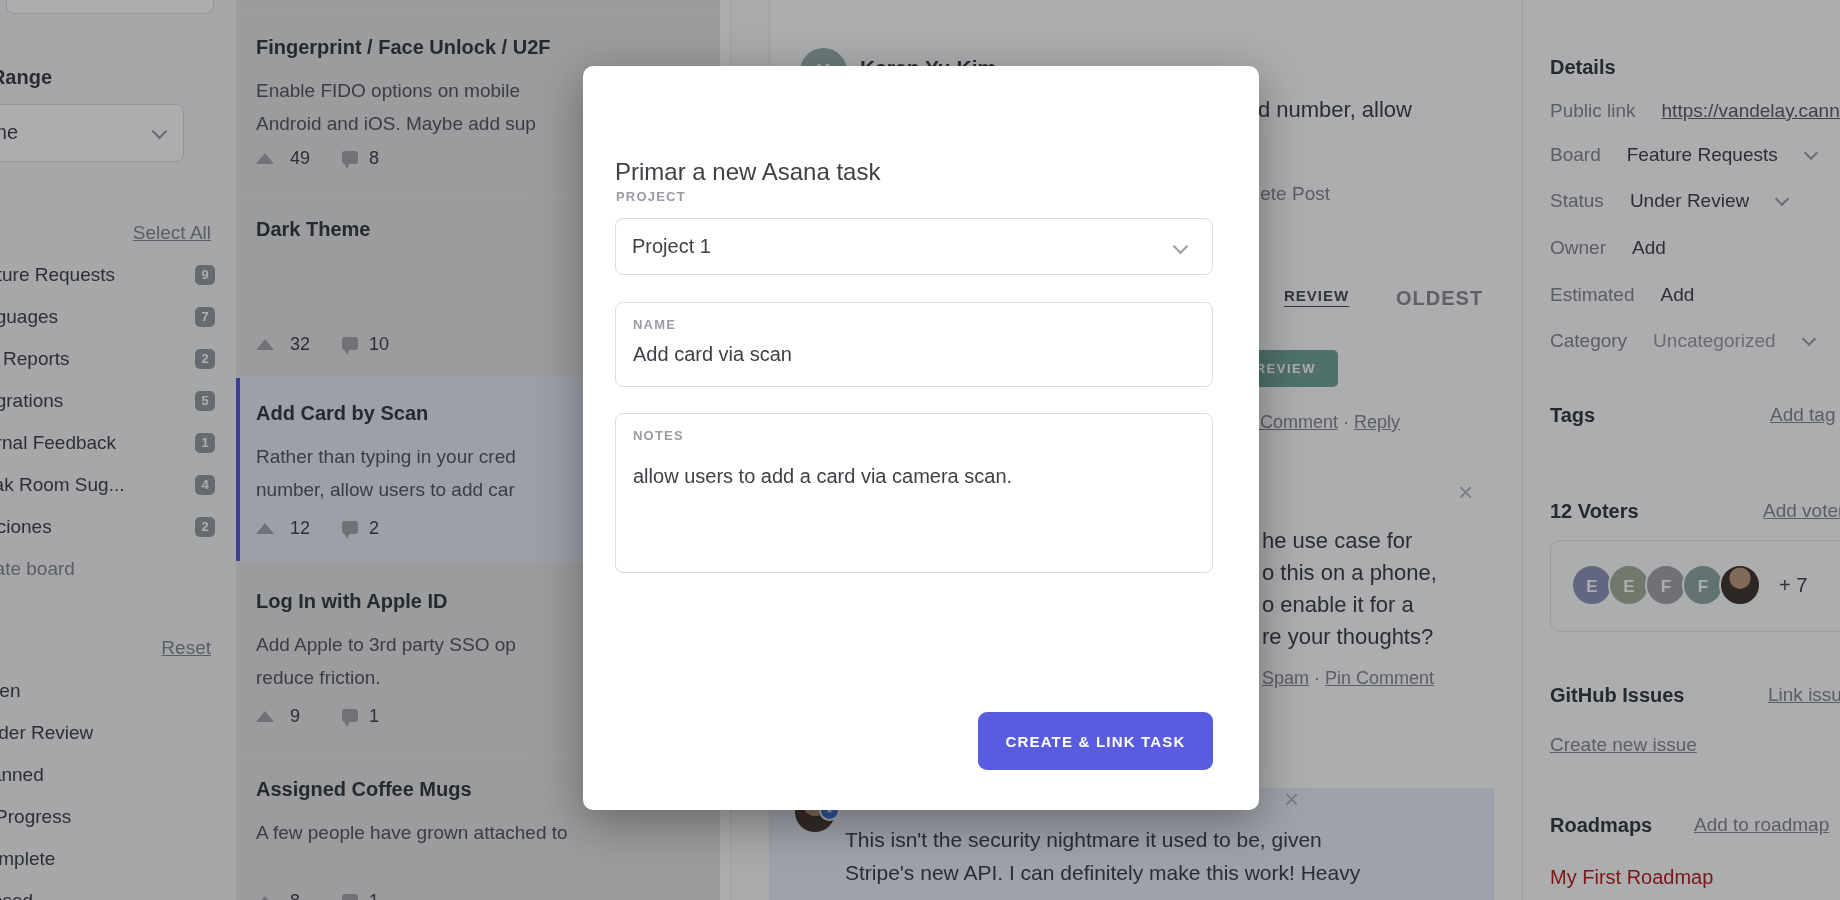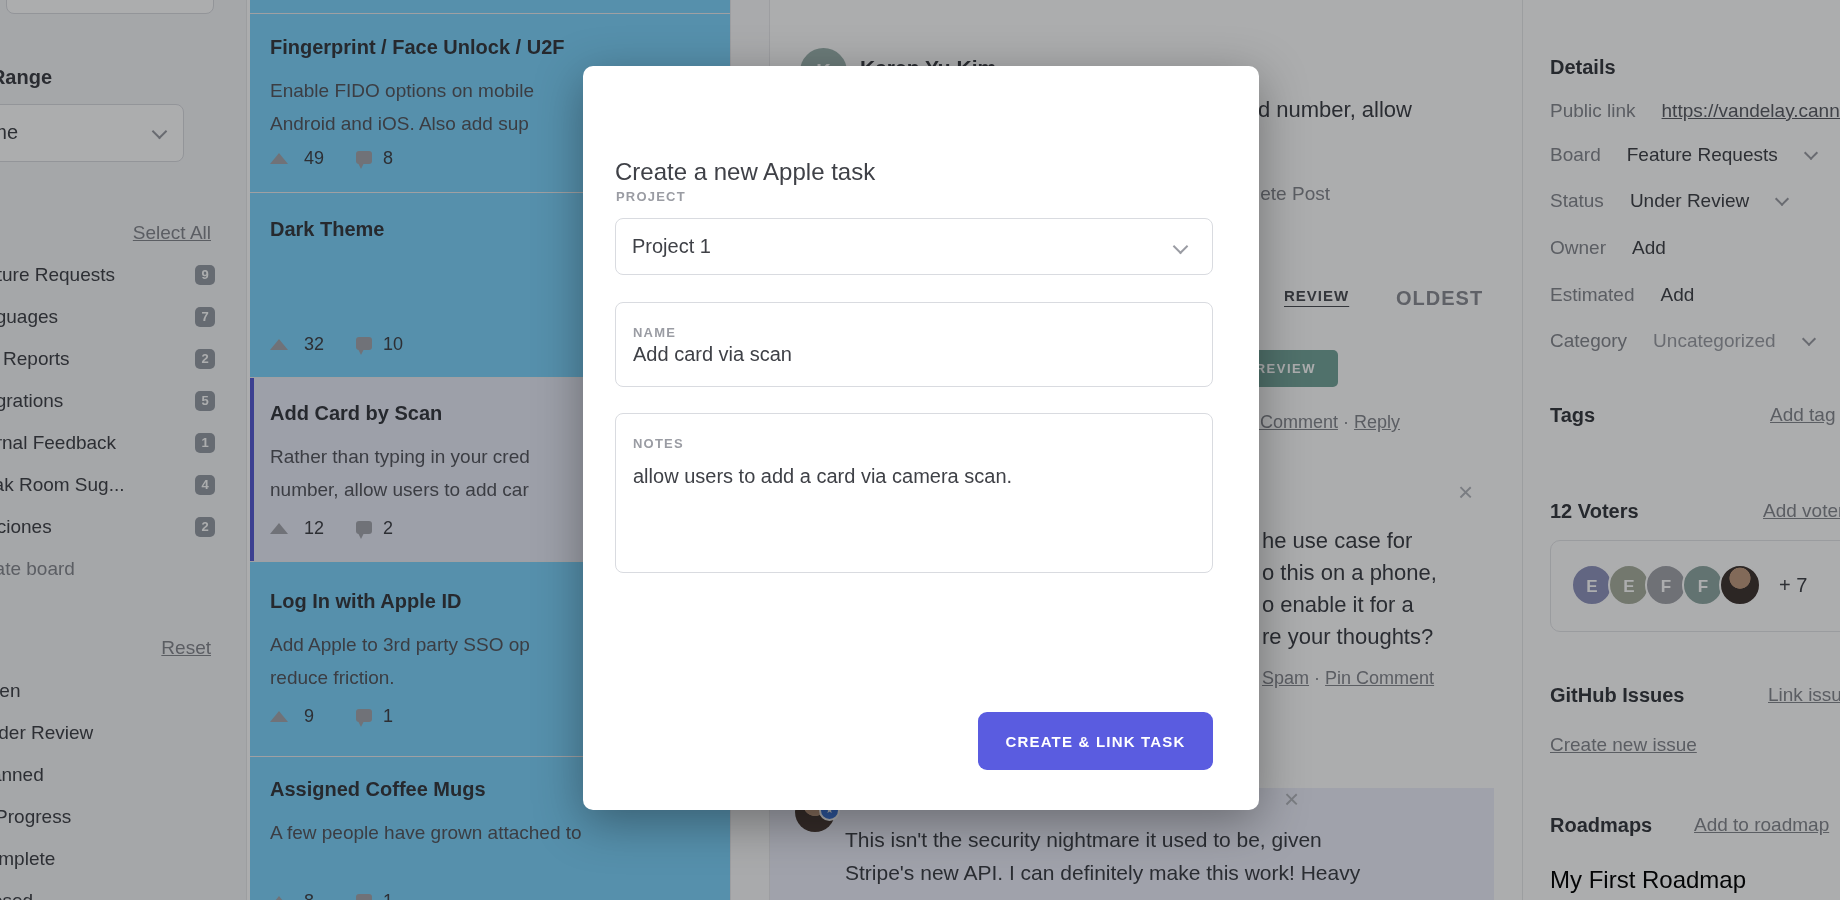--- a/index.html
+++ b/index.html
@@ -19,21 +19,21 @@
   .select-all{position:absolute;right:35px;top:222px;font-size:19px;color:#85878e;}
   .sb-row{position:absolute;left:0;width:246px;height:24px;}
   .sb-label{position:absolute;left:-36px;top:0;font-size:19px;color:#3f4147;white-space:nowrap;}
   .sb-label.muted{color:#85878e;}
   .st-label{left:-26px;}
   .sb-badge{position:absolute;left:195px;top:1px;min-width:12px;height:20px;padding:0 4px;background:#959ba4;border-radius:5px;
             color:#fff;font-size:13px;font-weight:600;line-height:20px;text-align:center;}
   .reset-link{position:absolute;right:35px;top:637px;font-size:19px;color:#85878e;}
 
   
-  .post-list{position:absolute;left:250px;top:0;width:484px;height:900px;background:#7dd3fc;overflow:hidden;}
+  .post-list{position:absolute;left:236px;top:0;width:484px;height:900px;background:#e5e5e5;overflow:hidden;}
   .card{position:absolute;left:0;width:484px;border-bottom:1px solid #ececef;}
   .card.sel{background:#e9ebf8;}
   .card.sel::before{content:"";position:absolute;left:0;top:0;bottom:0;width:4px;background:#555ad4;}
   .card .t{position:absolute;left:20px;font-size:20px;font-weight:700;color:#35373d;white-space:nowrap;}
   .card .d{position:absolute;left:20px;font-size:19px;line-height:33px;color:#54565d;white-space:nowrap;}
   .stats{position:absolute;left:20px;height:22px;font-size:18px;color:#3f4147;}
   .tri{position:absolute;left:0;top:5px;width:0;height:0;border-left:9px solid transparent;border-right:9px solid transparent;border-bottom:11px solid #a4a6ad;}
   .vnum{position:absolute;left:34px;top:0;}
   .bub{position:absolute;left:86px;top:3px;width:16px;height:13px;background:#a4a6ad;border-radius:3px;}
   .bub::after{content:"";position:absolute;left:2px;bottom:-5px;border-left:3px solid transparent;border-right:3px solid transparent;border-top:6px solid #a4a6ad;}
@@ -71,36 +71,36 @@
   .dp-row .val{color:#3f4147;}
   .dp-row .val.gray{color:#9a9ca3;}
   .dp-row .chev{width:8px;height:8px;margin-left:2px;margin-top:-4px;}
   .pl-val{color:#5a5c63;text-decoration:underline;}
   .dp-link{position:absolute;font-size:19px;color:#85878e;text-decoration:underline;white-space:nowrap;}
   .voters-box{position:absolute;left:1550px;top:540px;width:340px;height:90px;border:1px solid #e4e5e8;border-radius:10px;background:#fff;}
   .vav{position:absolute;top:23px;width:42px;height:42px;border-radius:50%;color:#fff;font-size:17px;font-weight:600;
        text-align:center;line-height:42px;border:2px solid #fff;box-sizing:border-box;}
   .vmore{position:absolute;left:228px;top:33px;font-size:20px;color:#3f4147;}
   .vphoto{background:radial-gradient(circle at 50% 32%, #c09a7e 0 32%, #3d322e 34%);}
-  .rm-name{position:absolute;left:1550px;top:866px;font-size:24px;color:#000000;white-space:nowrap;}
+  .rm-name{position:absolute;left:1550px;top:866px;font-size:20px;color:#b91c1c;white-space:nowrap;}
 
   
   .overlay{position:absolute;left:0;top:0;width:1840px;height:900px;background:rgba(13,14,18,0.34);z-index:40;}
   .modal{position:absolute;left:583px;top:66px;width:676px;height:744px;background:#fff;border-radius:10px;z-index:50;
          box-shadow:0 12px 48px rgba(0,0,0,0.35);}
   .m-title{position:absolute;left:32px;top:92px;font-size:24px;font-weight:500;color:#3f4147;white-space:nowrap;}
   .m-label{font-size:13px;font-weight:600;letter-spacing:1.2px;color:#9a9ca3;}
   .m-proj-label{position:absolute;left:33px;top:123px;}
   .m-select{position:absolute;left:32px;top:152px;width:598px;height:57px;border:1px solid #d9dbe0;border-radius:8px;box-sizing:border-box;text-align:center;}
   .m-select .val{position:absolute;left:16px;top:16px;font-size:20px;color:#3f4147;}
   .m-select .chev{position:absolute;right:26px;top:22px;}
   .m-field{position:absolute;left:32px;width:598px;border:1px solid #d9dbe0;border-radius:8px;box-sizing:border-box;}
   .m-name{top:236px;height:85px;}
   .m-notes{top:347px;height:160px;}
-  .m-field .flab{position:absolute;left:17px;top:14px;margin-top:8px;}
+  .m-field .flab{position:absolute;left:17px;top:14px;}
   .m-field .fval{position:absolute;left:17px;top:40px;font-size:20px;color:#3f4147;white-space:nowrap;}
   .m-notes .fval{top:46px;line-height:32px;}
   .m-btn{position:absolute;left:395px;top:646px;width:235px;height:58px;background:#5a5ce0;border:none;border-radius:9px;
          color:#fff;font-family:"Liberation Sans",sans-serif;font-size:15px;font-weight:700;letter-spacing:1.2px;cursor:pointer;}
 </style>
 </head>
 <body>
 
 <div class="stage">
 
@@ -167,21 +167,21 @@
     </div>
   </div>
 
   <div class="post-list">
     <div class="card" style="top:0;height:13px"></div>
 
     <div class="card" style="top:14px;height:178px">
       <div class="t" style="top:22px">Fingerprint / Face Unlock / U2F</div>
       <div class="d" style="top:60px">
         <div>Enable FIDO options on mobile</div>
-        <div>Android and iOS. Also add sup</div>
+        <div>Android and iOS. Maybe add sup</div>
       </div>
       <div class="stats" style="top:134px">
         <span class="tri"></span>
         <span class="vnum">49</span>
         <span class="bub"></span>
         <span class="cnum">8</span>
       </div>
     </div>
 
     <div class="card" style="top:193px;height:184px">
@@ -319,21 +319,21 @@
   <span class="dp-link" style="left:1768px;top:684px">Link issue</span>
   <span class="dp-link" style="left:1550px;top:734px">Create new issue</span>
 
   <div class="dp-head" style="top:814px">Roadmaps</div>
   <span class="dp-link" style="left:1694px;top:814px">Add to roadmap</span>
   <div class="rm-name">My First Roadmap</div>
 
   <div class="overlay"></div>
 
   <div class="modal">
-    <div class="m-title">Create a new Apple task</div>
+    <div class="m-title">Primar a new Asana task</div>
     <div class="m-label m-proj-label abs">PROJECT</div>
     <div class="m-select">
       <span class="val">Project 1</span>
       <span class="chev"></span>
     </div>
     <div class="m-field m-name">
       <span class="m-label flab">NAME</span>
       <span class="fval">Add card via scan</span>
     </div>
     <div class="m-field m-notes">

